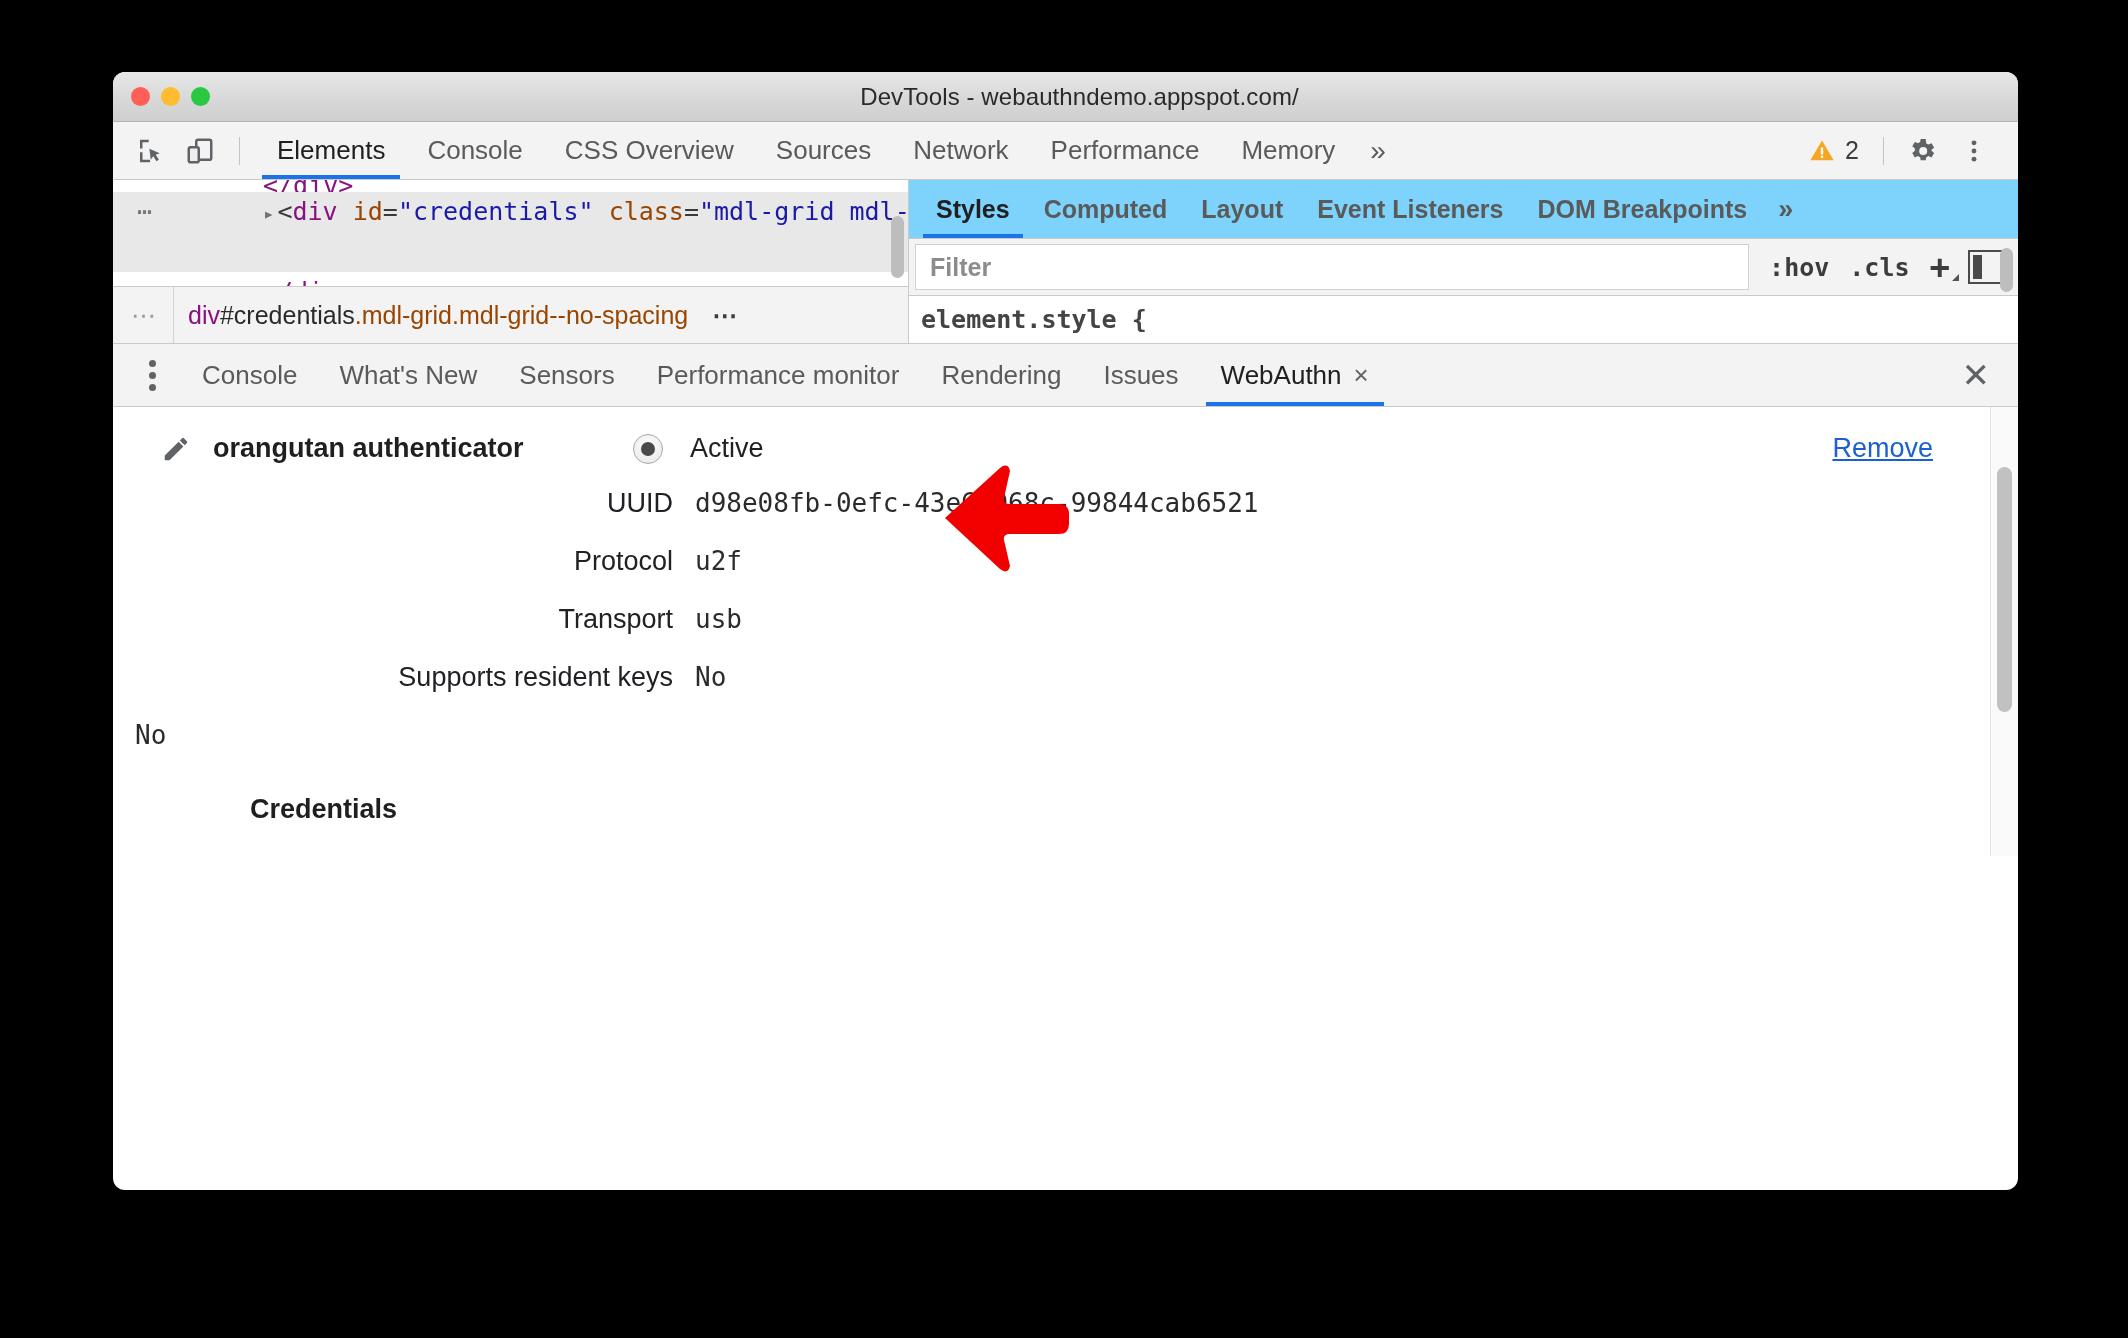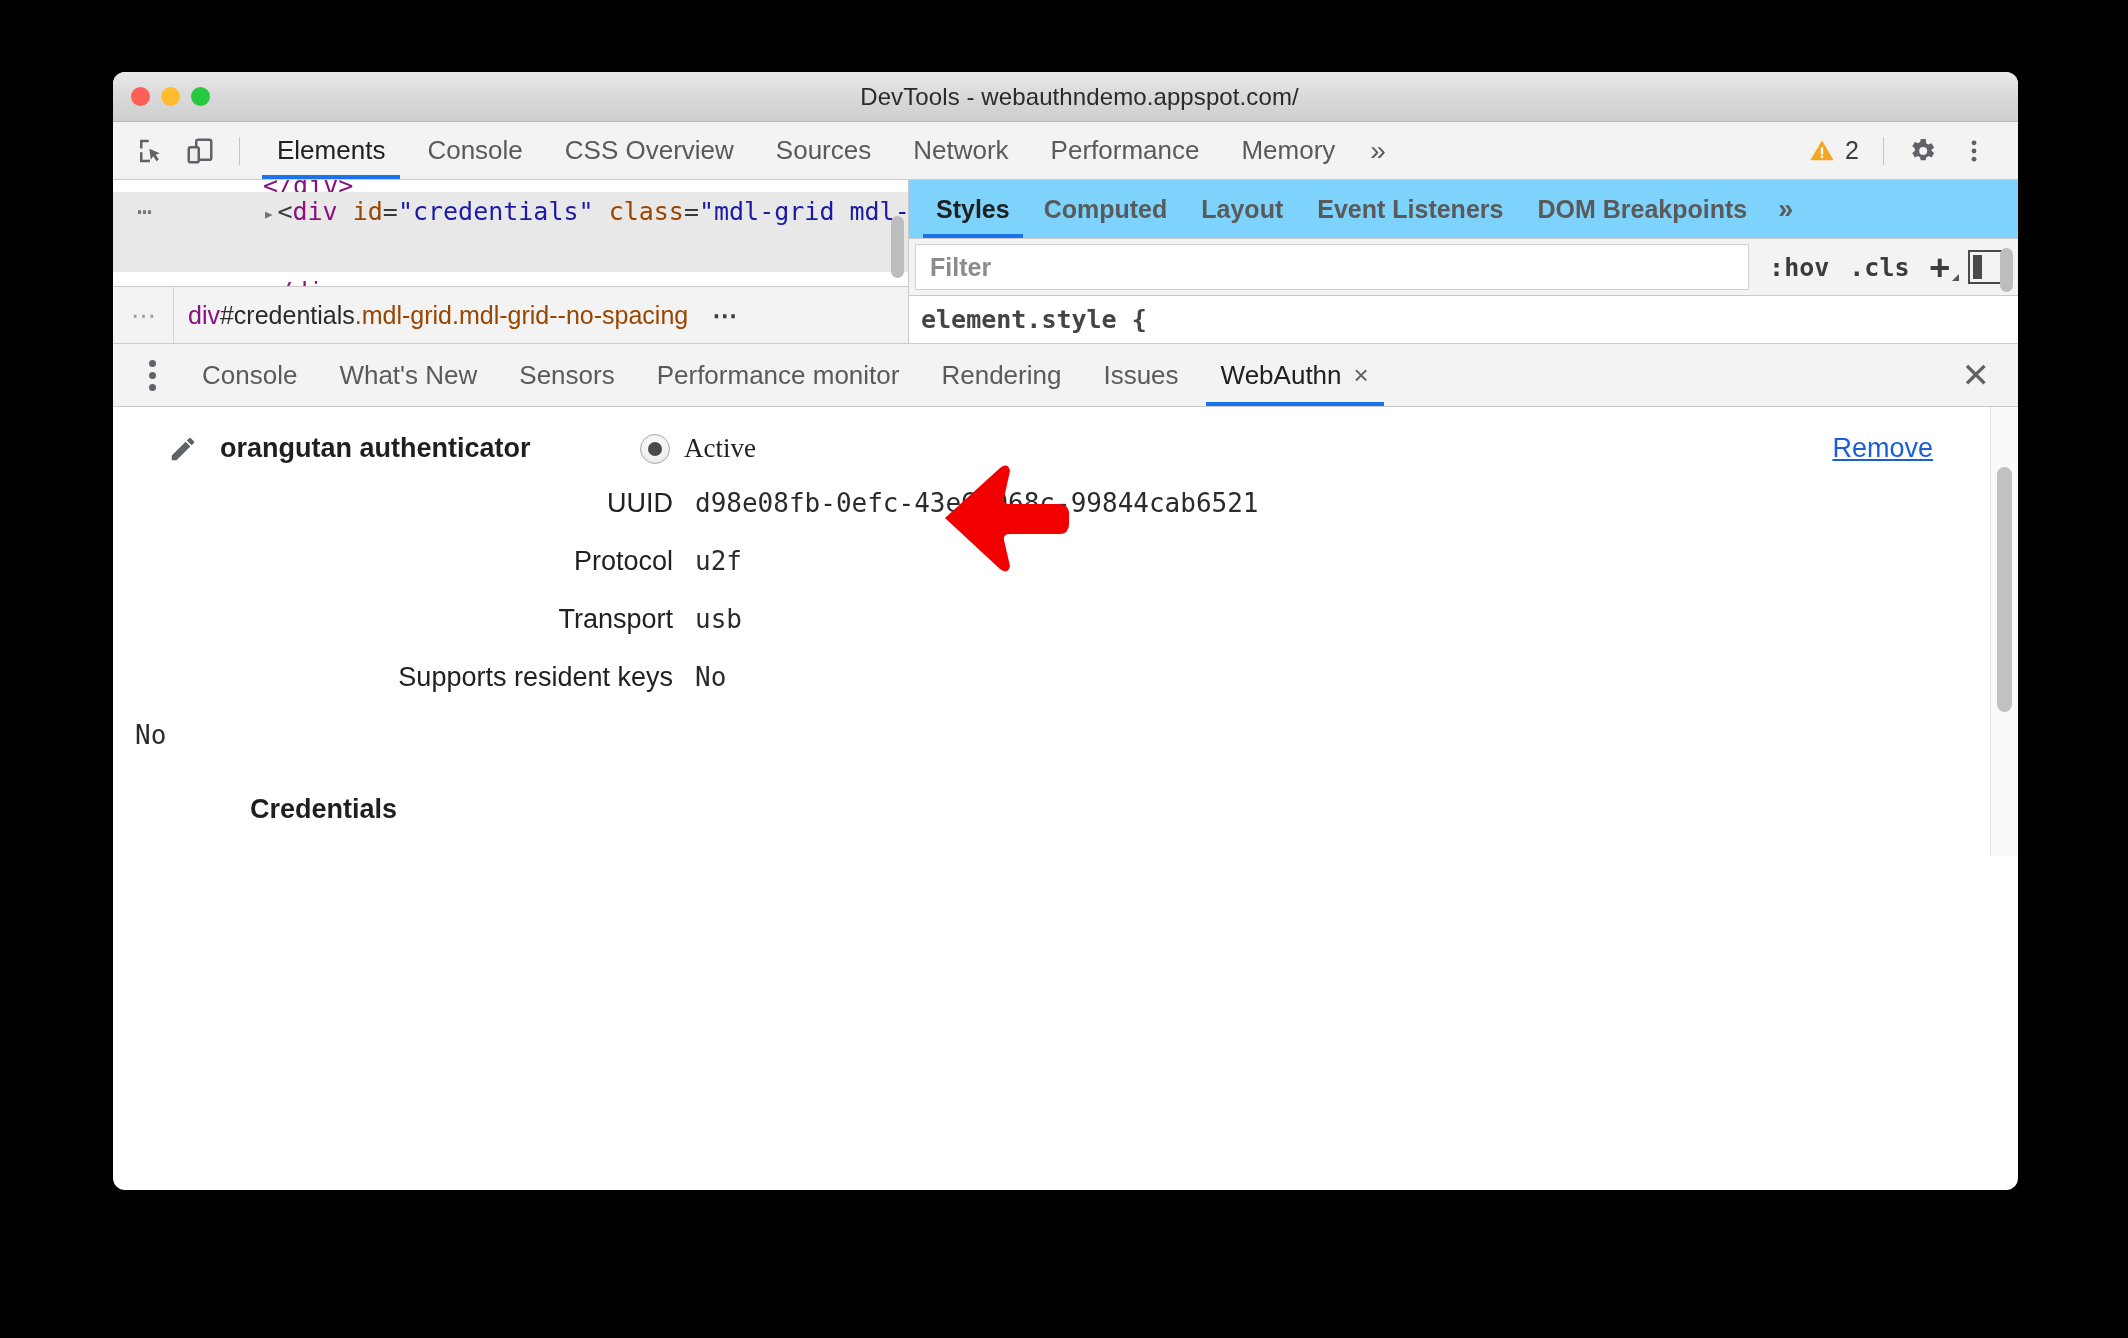--- a/index.html
+++ b/index.html
@@ -383,40 +383,39 @@
     position: absolute;
     left: 6px; top: 60px;
     width: 15px; height: 245px;
     background: #c1c1c1;
     border-radius: 8px;
   }
 
   .auth-header {
     display: flex;
     align-items: center;
-    padding: 26px 0 0 7px;
+    padding: 26px 0 0 0;
     position: relative;
   }
   .pencil {
     width: 38px;
     margin-left: 44px;
     display: flex; align-items: center; justify-content: center;
   }
   .auth-name {
     font-size: 27px;
     font-weight: bold;
     color: #1f1f1f;
     margin-left: 18px;
     width: 420px;
   }
   .active-group {
     display: flex;
     align-items: flex-end;
-    gap: 14px;
-    font-family: Liberation Serif, serif;
+    gap: 27px;
   }
   .radio {
     width: 30px; height: 30px;
     border-radius: 50%;
     background: radial-gradient(circle at 50% 35%, #fdfdfd 0%, #efefef 65%, #e2e2e2 100%);
     border: 1px solid #a9a9a9;
     position: relative;
     box-sizing: border-box;
   }
   .radio.checked::after {

